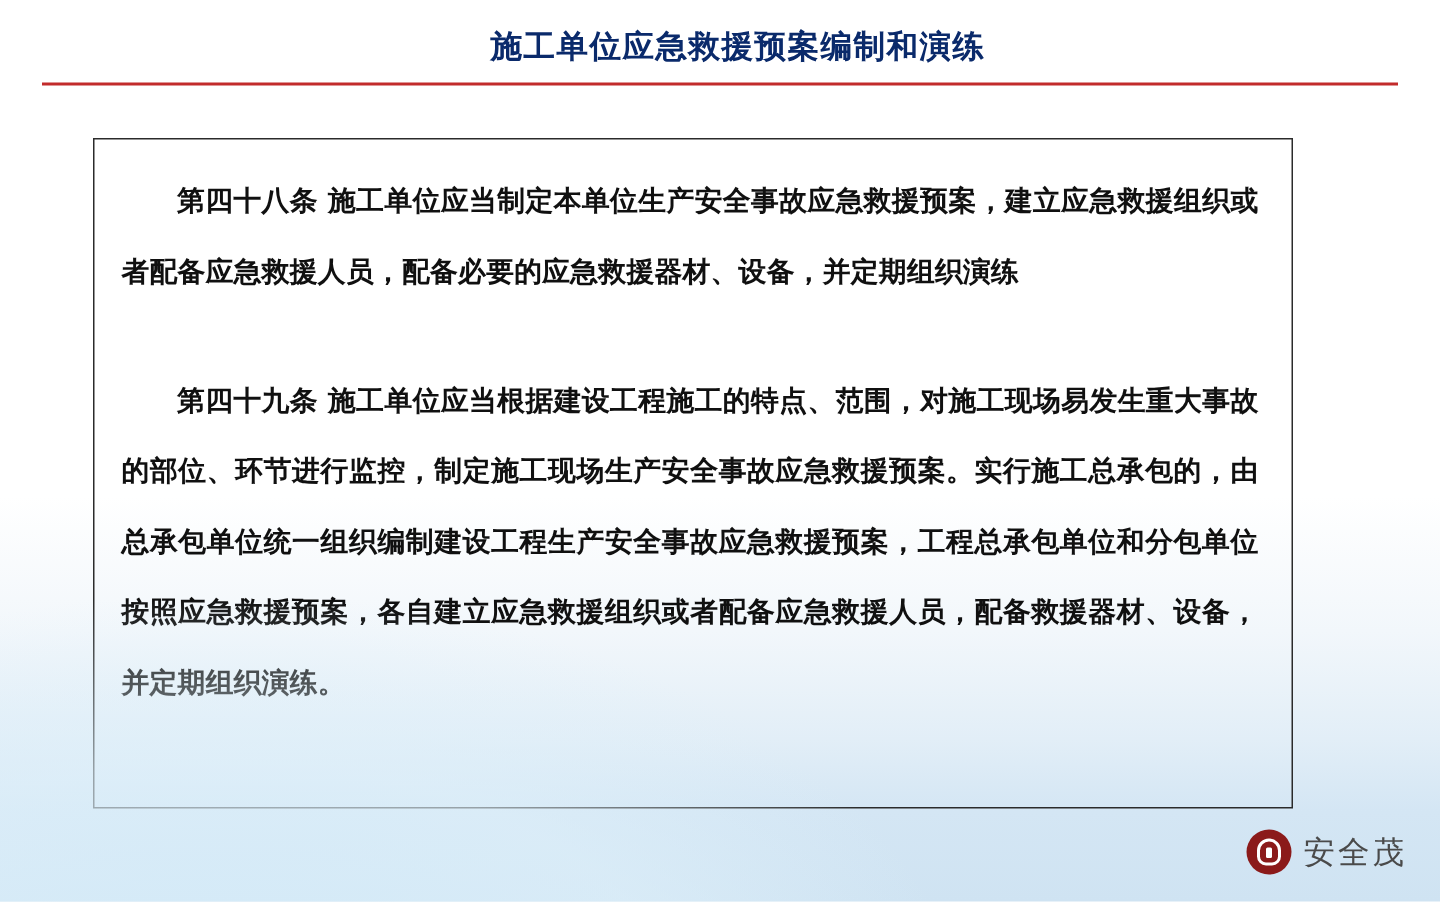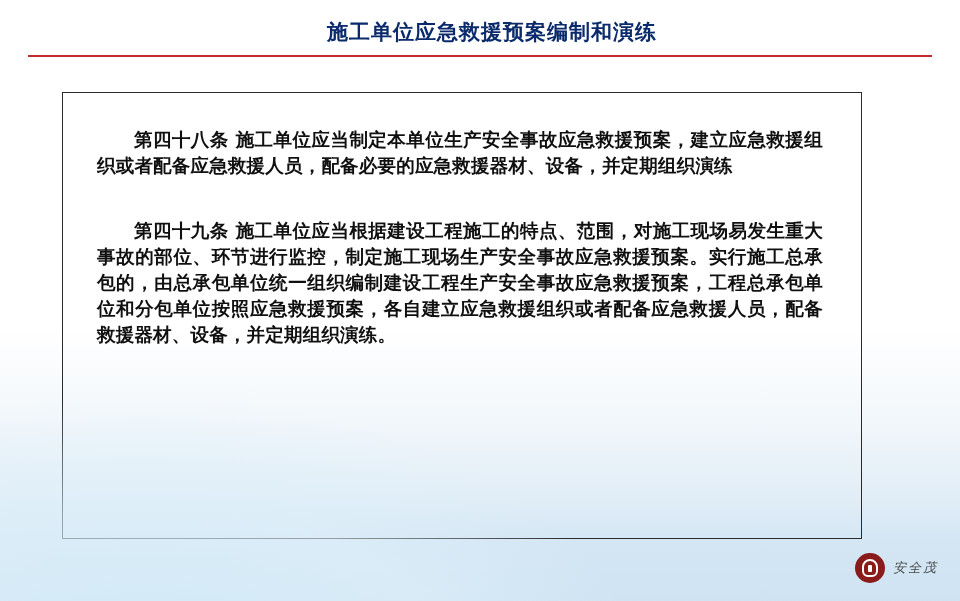--- a/index.html
+++ b/index.html
@@ -74,26 +74,26 @@
     top: 92px;
     width: 800px;
     height: 447px;
     border: 1px solid #2b2b2b;
     box-sizing: border-box;
     background: transparent;
     padding: 18px 22px 0 18px;
   }
   .para {
     font-size: 18.5px;
-    line-height: 26px;
+    line-height: 47px;
     color: #101010;
     font-weight: bold;
     text-align: justify;
     text-indent: 2em;
-    margin: 16px;
+    margin: 0;
     letter-spacing: 0.2px;
     font-family: "DejaVu Sans", "Liberation Sans", sans-serif;
   }
   .para + .para {
     margin-top: 39px;
   }
   .watermark {
     position: absolute;
     right: 22px;
     bottom: 18px;
@@ -124,26 +124,25 @@
     content: "";
     position: absolute;
     left: 13px;
     top: 12px;
     width: 4px;
     height: 7px;
     background: #ffffff;
     border-radius: 1px;
   }
   .wm-text {
-    font-size: 13px;
+    font-size: 21px;
     color: #4a4a4a;
     font-weight: normal;
     letter-spacing: 2px;
     font-family: "DejaVu Sans", "Liberation Sans", sans-serif;
-    font-style: italic;
   }
 </style>
 </head>
 <body>
 
 <div class="slide">
 
   <div class="title-area">
     <div class="slide-title">施工单位应急救援预案编制和演练</div>
     <div class="title-rule"></div>

